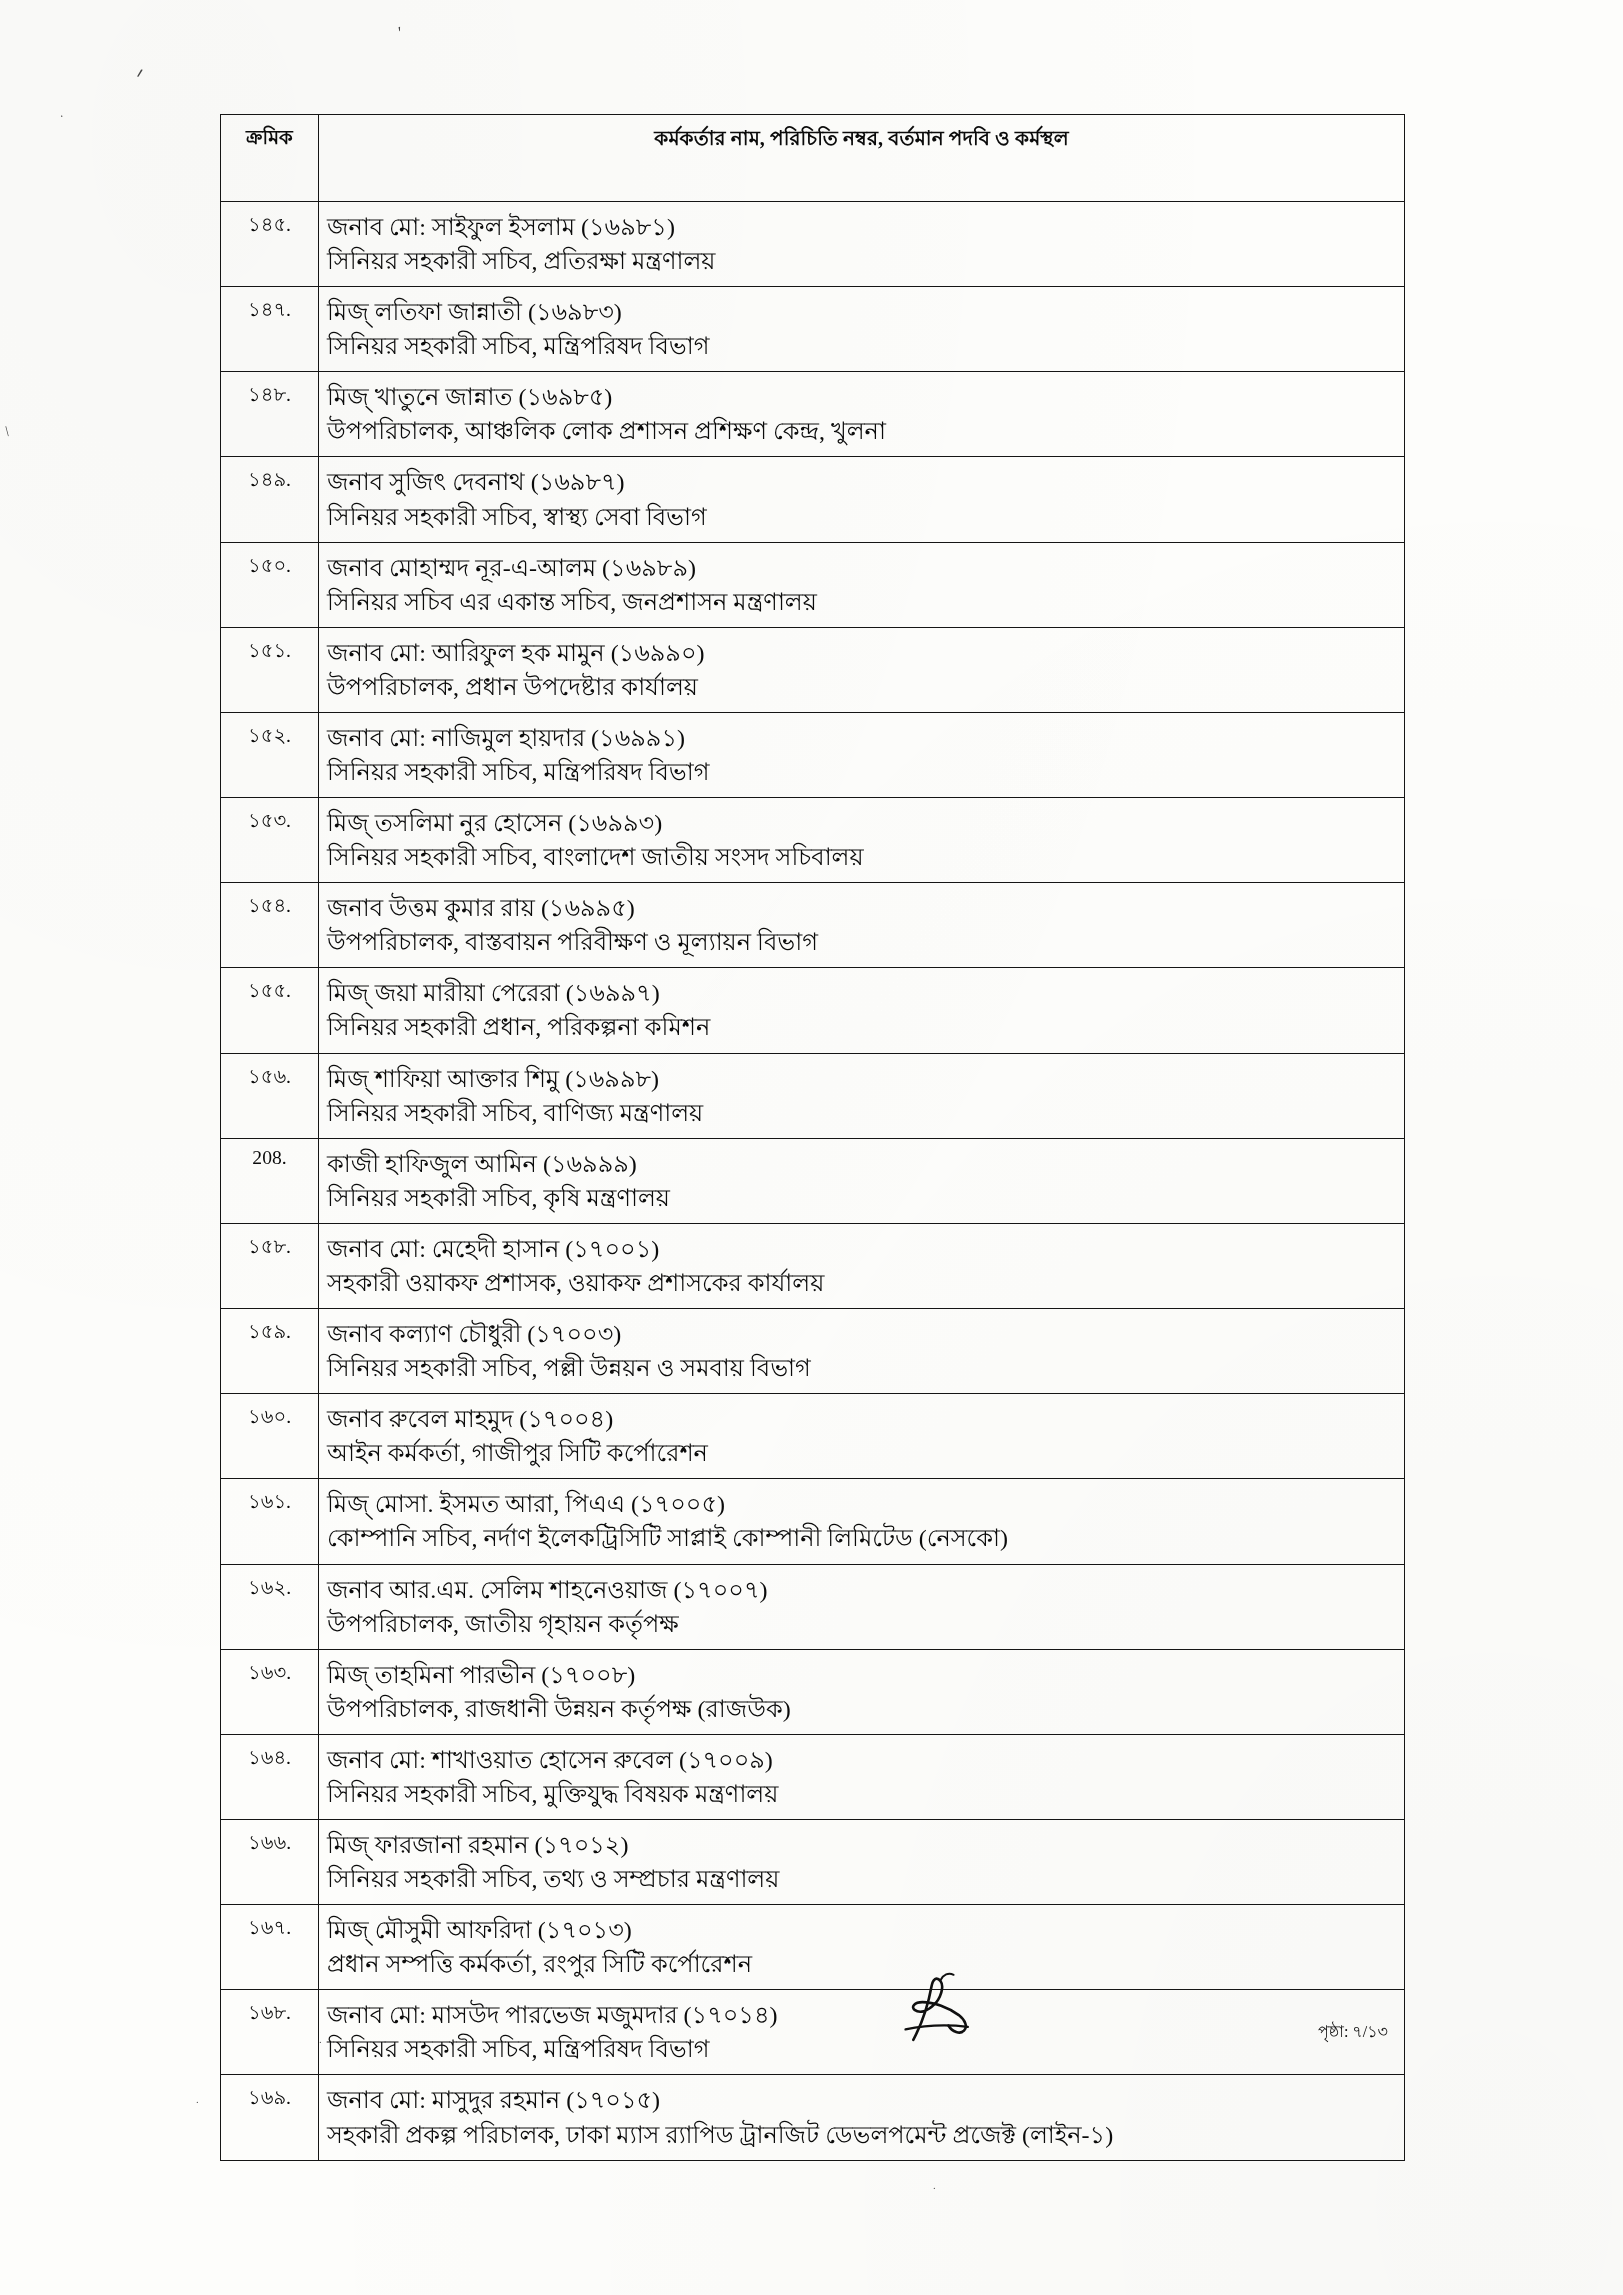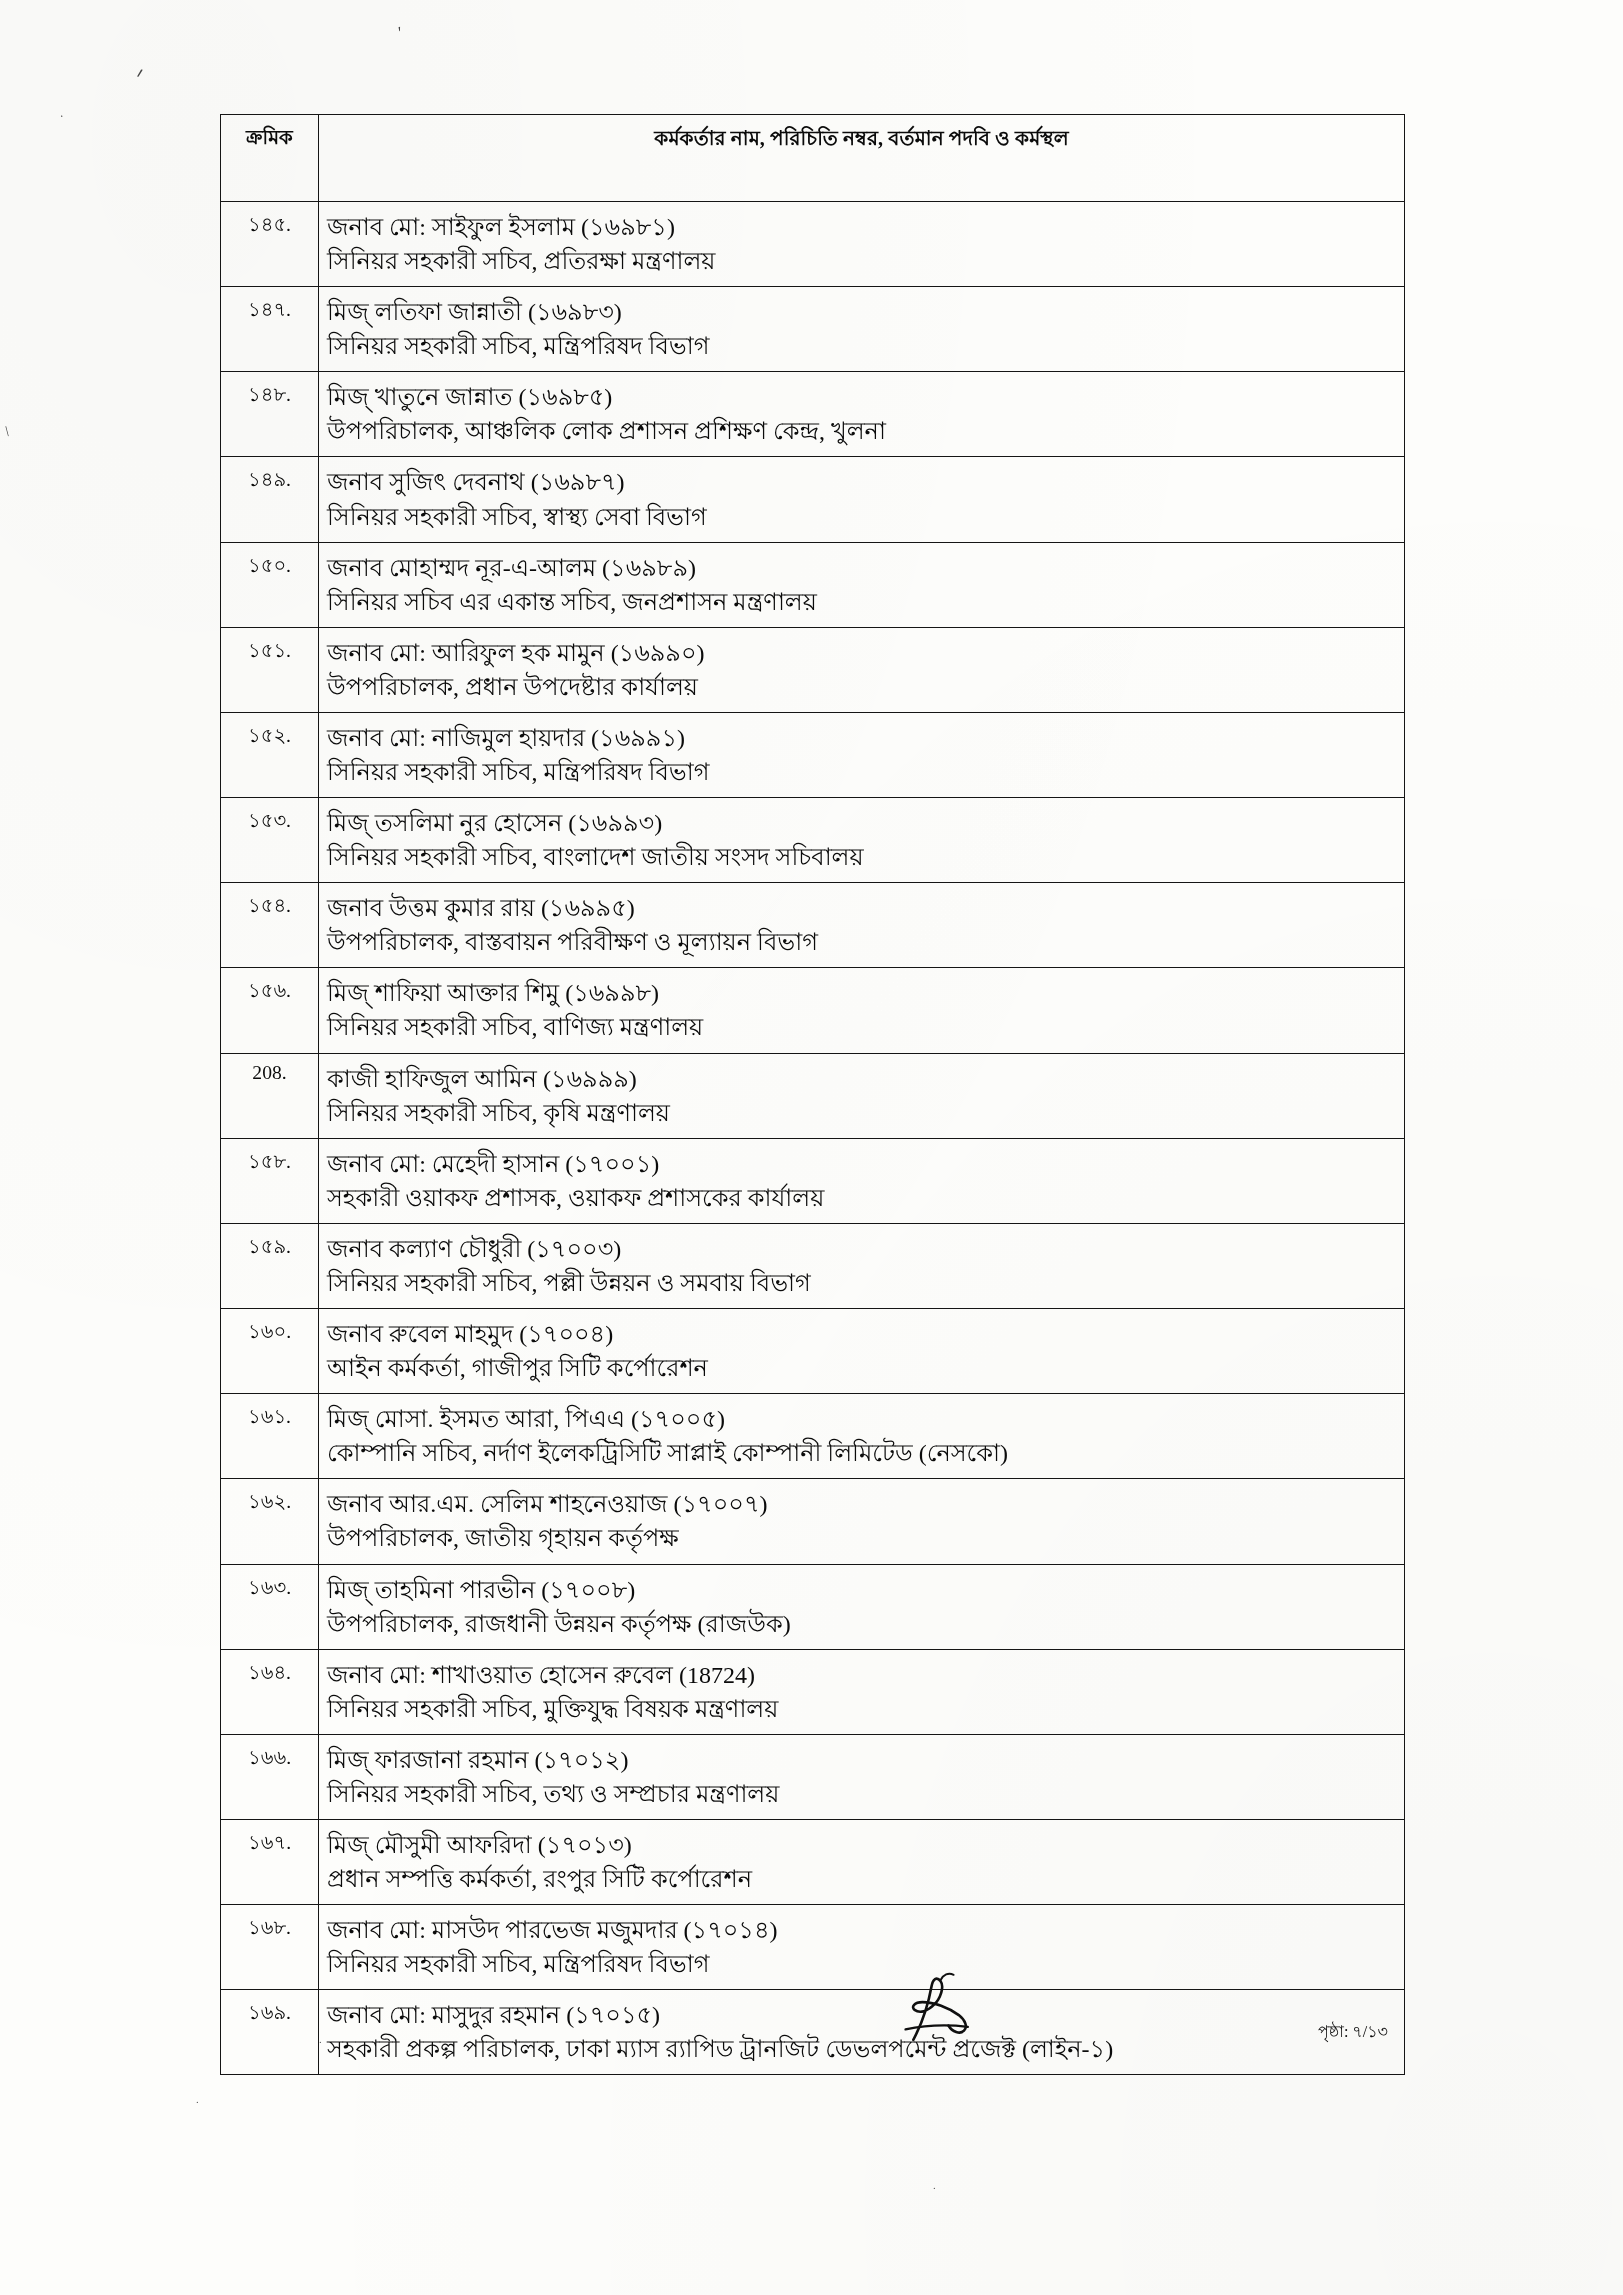--- a/index.html
+++ b/index.html
@@ -208,20 +208,27 @@
             </td>
           </tr>
           <tr>
             <td class="cell-sl">১৫৪.</td>
             <td class="cell-main">
               <span class="line-name">জনাব উত্তম কুমার রায় (১৬৯৯৫)</span>
               <span class="line-desig">উপপরিচালক, বাস্তবায়ন পরিবীক্ষণ ও মূল্যায়ন বিভাগ</span>
             </td>
           </tr>
           <tr>
+            <td class="cell-sl">১৫৫.</td>
+            <td class="cell-main">
+              <span class="line-name">মিজ্ জয়া মারীয়া পেরেরা (১৬৯৯৭)</span>
+              <span class="line-desig">সিনিয়র সহকারী প্রধান, পরিকল্পনা কমিশন</span>
+            </td>
+          </tr>
+          <tr>
             <td class="cell-sl">১৫৬.</td>
             <td class="cell-main">
               <span class="line-name">মিজ্ শাফিয়া আক্তার শিমু (১৬৯৯৮)</span>
               <span class="line-desig">সিনিয়র সহকারী সচিব, বাণিজ্য মন্ত্রণালয়</span>
             </td>
           </tr>
           <tr>
             <td class="cell-sl">208.</td>
             <td class="cell-main">
               <span class="line-name">কাজী হাফিজুল আমিন (১৬৯৯৯)</span>
@@ -266,21 +273,21 @@
           <tr>
             <td class="cell-sl">১৬৩.</td>
             <td class="cell-main">
               <span class="line-name">মিজ্ তাহমিনা পারভীন (১৭০০৮)</span>
               <span class="line-desig">উপপরিচালক, রাজধানী উন্নয়ন কর্তৃপক্ষ (রাজউক)</span>
             </td>
           </tr>
           <tr>
             <td class="cell-sl">১৬৪.</td>
             <td class="cell-main">
-              <span class="line-name">জনাব মো: শাখাওয়াত হোসেন রুবেল (18724)</span>
+              <span class="line-name">জনাব মো: শাখাওয়াত হোসেন রুবেল (১৭০০৯)</span>
               <span class="line-desig">সিনিয়র সহকারী সচিব, মুক্তিযুদ্ধ বিষয়ক মন্ত্রণালয়</span>
             </td>
           </tr>
           <tr>
             <td class="cell-sl">১৬৬.</td>
             <td class="cell-main">
               <span class="line-name">মিজ্ ফারজানা রহমান (১৭০১২)</span>
               <span class="line-desig">সিনিয়র সহকারী সচিব, তথ্য ও সম্প্রচার মন্ত্রণালয়</span>
             </td>
           </tr>

